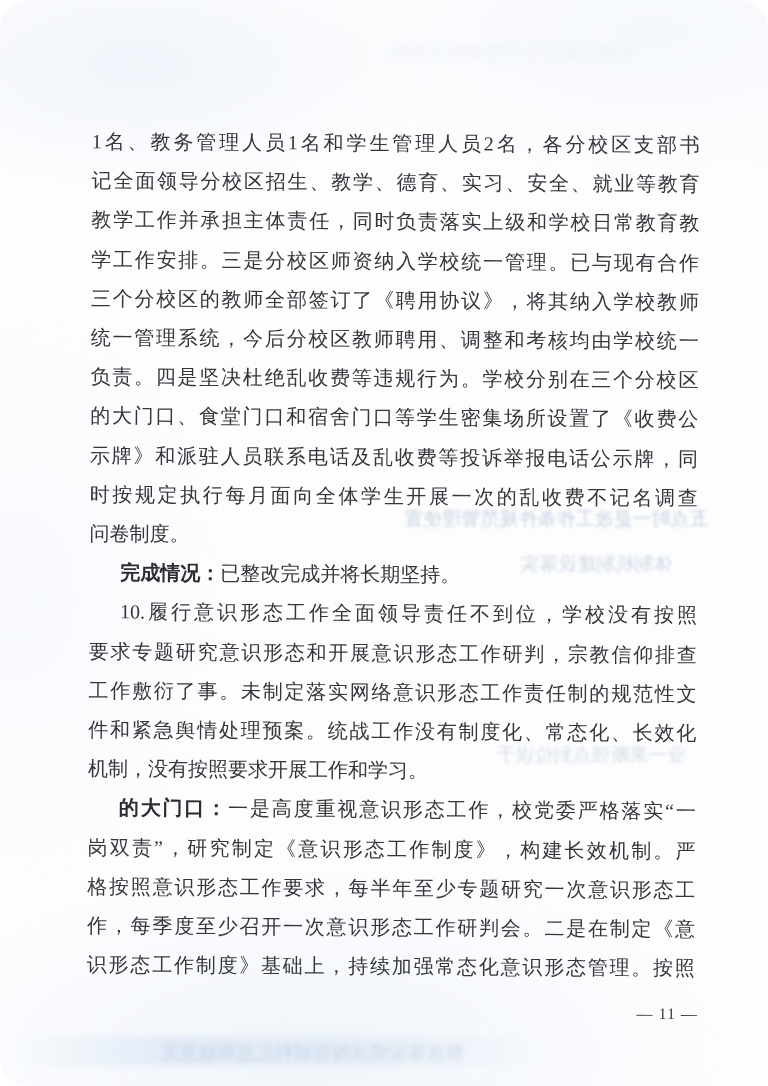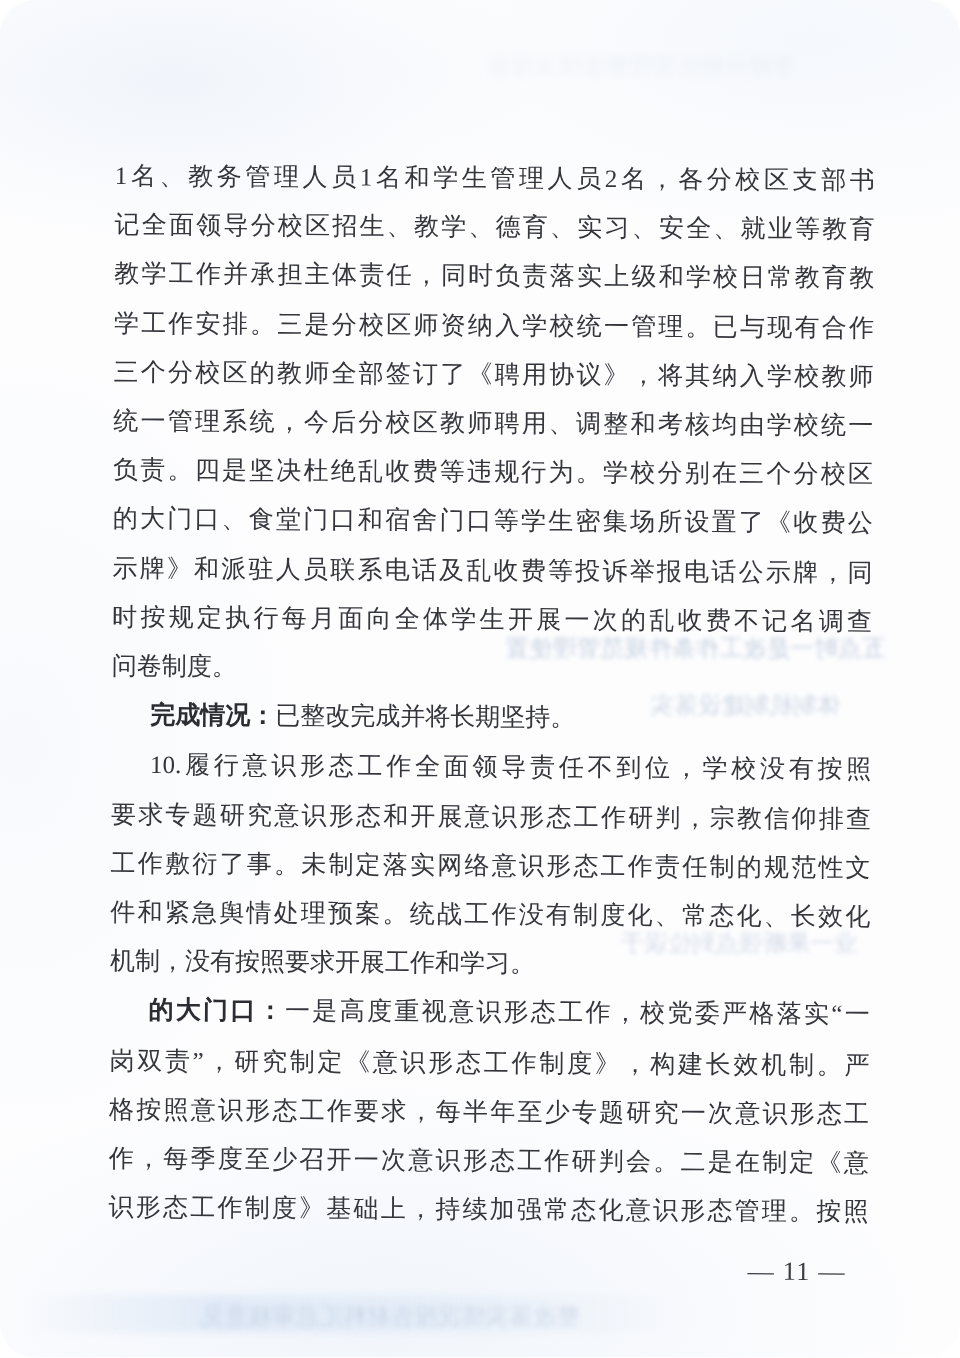--- a/index.html
+++ b/index.html
@@ -27,32 +27,32 @@
     font-size:20px;
     line-height:39.2px;
     color:#35363c;
     transform:rotate(0.35deg);
     transform-origin:50% 0;
   }
   .line{white-space:nowrap; white-space:normal;}
   .jf{text-align:justify; text-align-last:justify;}
   .ind{text-indent:1.55em;}
   .lead{
-    font-family:Liberation Mono, monospace;
+    font-family:Liberation Serif, serif;
     font-weight:bold;
     color:#2c2d33;
   }
   
   .pagenum{
     position:absolute;
     top:1005px; left:598px; width:100px;
-    font-size:21px;
+    font-size:16px;
     letter-spacing:1px;
     color:#3a3b41;
-    text-align:left;
+    text-align:right;
     transform:rotate(0.3deg);
   }
   
   .bleed{
     position:absolute;
     transform:scaleX(-1);
     color:#8fa6c4;
     font-size:19px;
     filter:blur(1.6px);
     white-space:nowrap;

